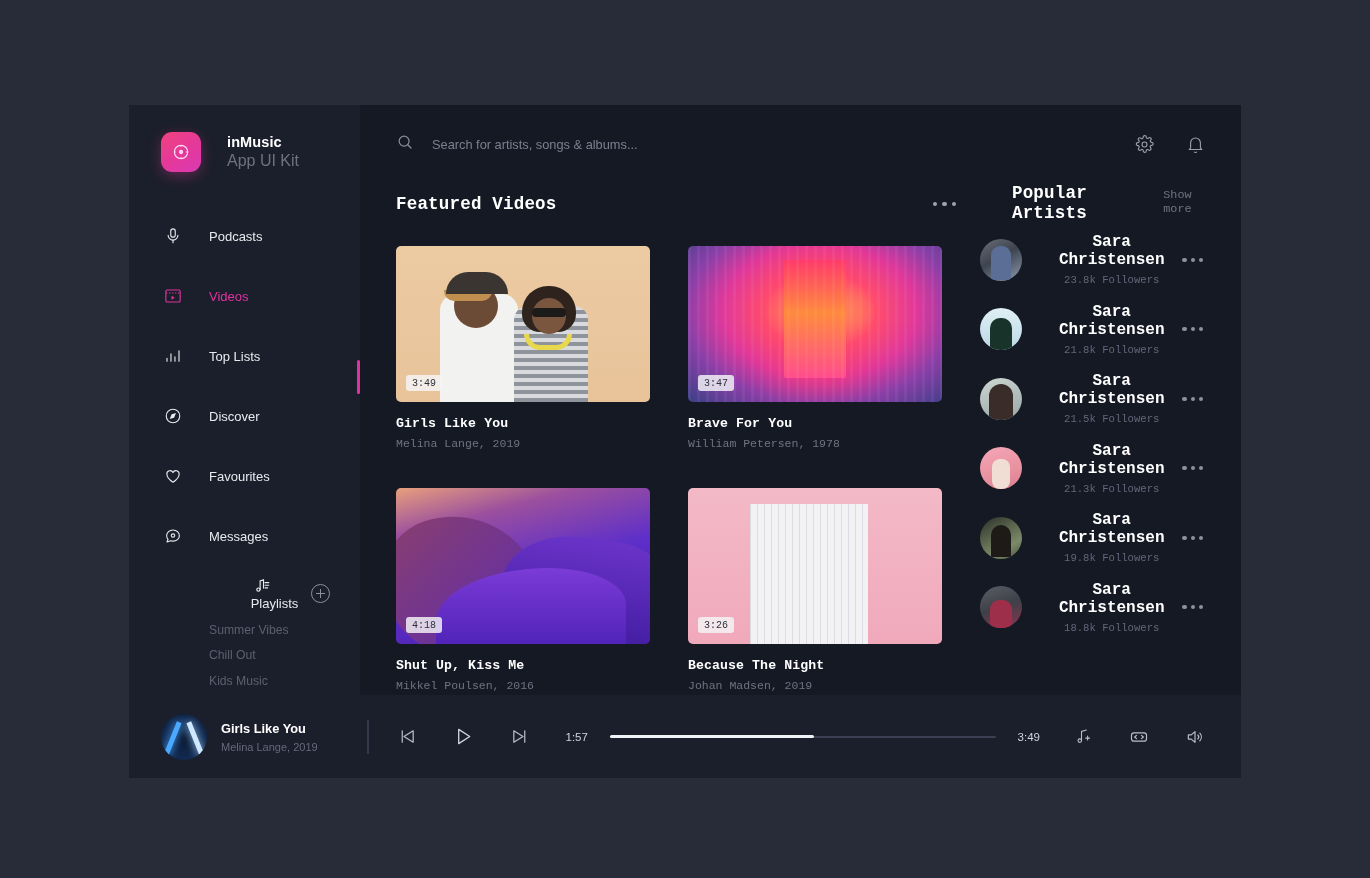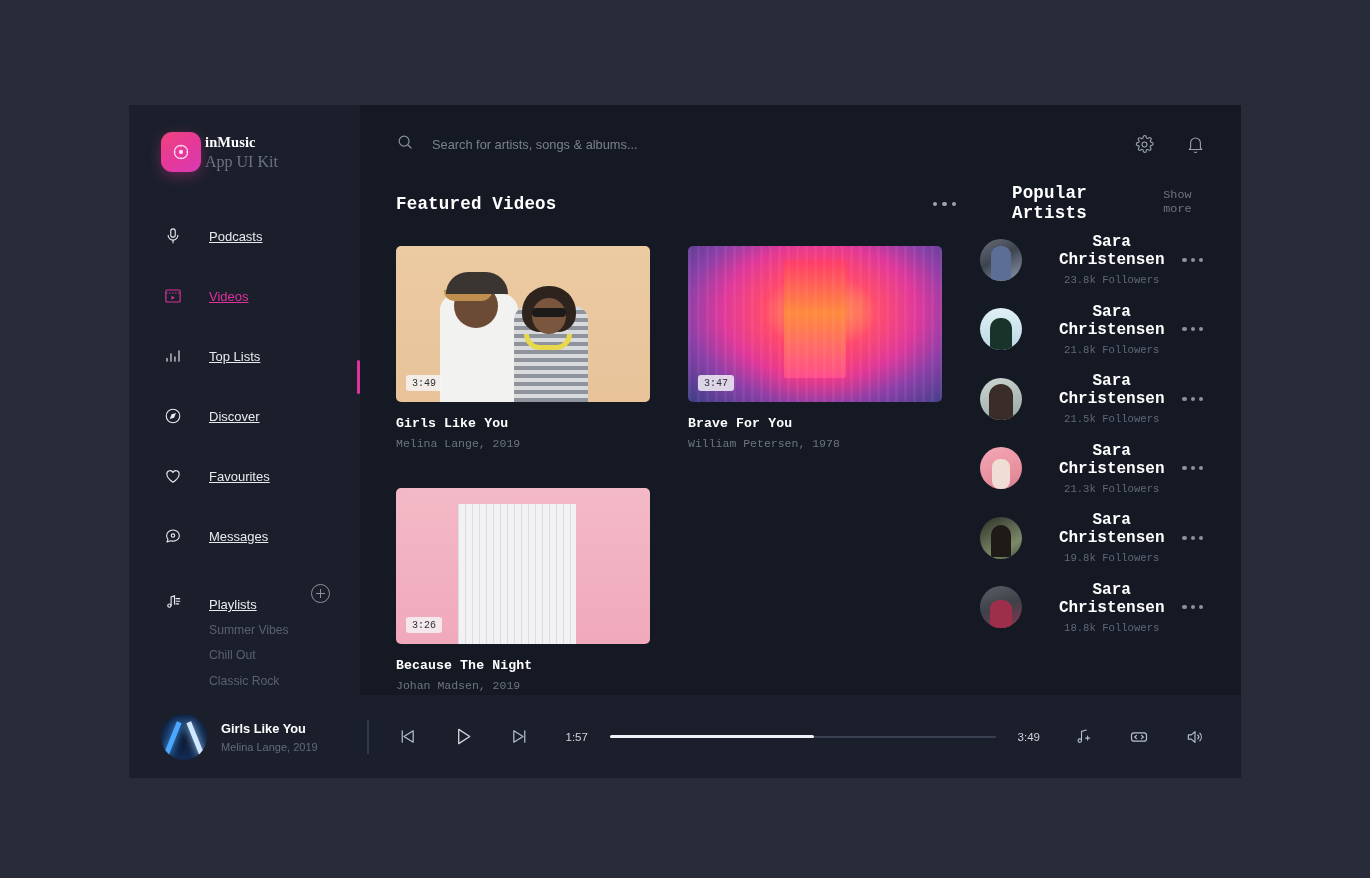--- a/index.html
+++ b/index.html
@@ -22,38 +22,38 @@
     position:relative;
     padding-top:27px;
   }
   .brand{ display:flex; align-items:center; padding-left:32px; margin-bottom:44px; }
   .brand-logo{
     width:40px;height:40px;border-radius:11px;
     background:linear-gradient(145deg,#f0437f 0%,#e4389b 55%,#d93ab4 100%);
     display:flex;align-items:center;justify-content:center;
     box-shadow:0 4px 14px rgba(224,56,150,.35);
   }
-  .brand-text{ margin-left:4px;font-family:Liberation Serif, serif; }
+  .brand-text{ margin-left:26px; }
   .brand-name{ color:#fff; font-size:14.5px; font-weight:bold; letter-spacing:.1px; }
   .brand-sub{ color:#6d7280; font-size:16px; margin-top:2px; }
 
   .nav{ }
   .nav-item{
     display:flex; align-items:center; height:40px;
     padding-left:34px; margin-bottom:20px; cursor:pointer;
     position:relative;
   }
   .nav-icon{ width:20px; height:20px; flex:0 0 20px; display:flex; align-items:center; justify-content:center; }
-  .nav-label{ margin-left:26px; color:#e8eaee; font-size:13px;text-decoration:underline; }
+  .nav-label{ margin-left:26px; color:#e8eaee; font-size:13px; }
   .nav-item.active .nav-label{ color:#e0329f; }
   .active-bar{
     position:absolute; right:0; top:255px;
     width:3px; height:34px; background:#e0329f; border-radius:2px;
   }
-  .playlist-head{ display:flex; align-items:flex-end; height:36px; padding-left:34px; margin-bottom:5px; position:relative;}
+  .playlist-head{ display:flex; align-items:center; height:36px; padding-left:34px; margin-bottom:5px; position:relative;flex-direction:column;}
   .plus-btn{
     position:absolute; left:182px; top:8px;
     width:19px;height:19px;border:1.3px solid #8c909a;border-radius:50%;
     display:flex;align-items:center;justify-content:center; cursor:pointer;
   }
   .plus-btn:before{content:"";position:absolute;width:9px;height:1.3px;background:#8c909a;}
   .plus-btn:after{content:"";position:absolute;width:1.3px;height:9px;background:#8c909a;}
   .playlist-item{
     padding-left:80px; color:#5b6070; font-size:12.2px;
     height:25.5px; display:flex; align-items:center; cursor:pointer;
@@ -267,21 +267,20 @@
             <circle cx="7.2" cy="16.8" r="2.2"></circle>
           <path d="M16 7.5h5M16 11h5M16 14.5h3.5"></path>
         </svg>
       </span>
       <span class="nav-label">Playlists</span>
       <span class="plus-btn"></span>
     </div>
 
     <div class="playlist-item">Summer Vibes</div>
     <div class="playlist-item">Chill Out</div>
-    <div class="playlist-item">Classic Rock</div>
     <div class="playlist-item">Kids Music</div>
 
     <div class="active-bar"></div>
   </div>
 
   <div class="main">
     <div class="topbar">
       <div class="search-wrap">
         <span>
           <svg width="18" height="18" viewBox="0 0 24 24" fill="none" stroke="#8b90a0" stroke-width="1.6" stroke-linecap="round">
@@ -339,20 +338,30 @@
           <div class="vid-card">
             <div class="vid-thumb t2">
               <div class="door"></div>
                 <div class="streak"></div>
               <span class="dur">3:47</span>
             </div>
             <div class="vid-title">Brave For You</div>
             <div class="vid-sub">William Petersen, 1978</div>
           </div>
 
+          <div class="vid-card">
+            <div class="vid-thumb t3">
+              <div class="r1"></div>
+                <div class="r2"></div>
+                <div class="r3"></div>
+              <span class="dur">4:18</span>
+            </div>
+            <div class="vid-title">Shut Up, Kiss Me</div>
+            <div class="vid-sub">Mikkel Poulsen, 2016</div>
+          </div>
 
           <div class="vid-card">
             <div class="vid-thumb t4">
               <div class="bld"></div>
               <span class="dur">3:26</span>
             </div>
             <div class="vid-title">Because The Night</div>
             <div class="vid-sub">Johan Madsen, 2019</div>
           </div>
         </div>

